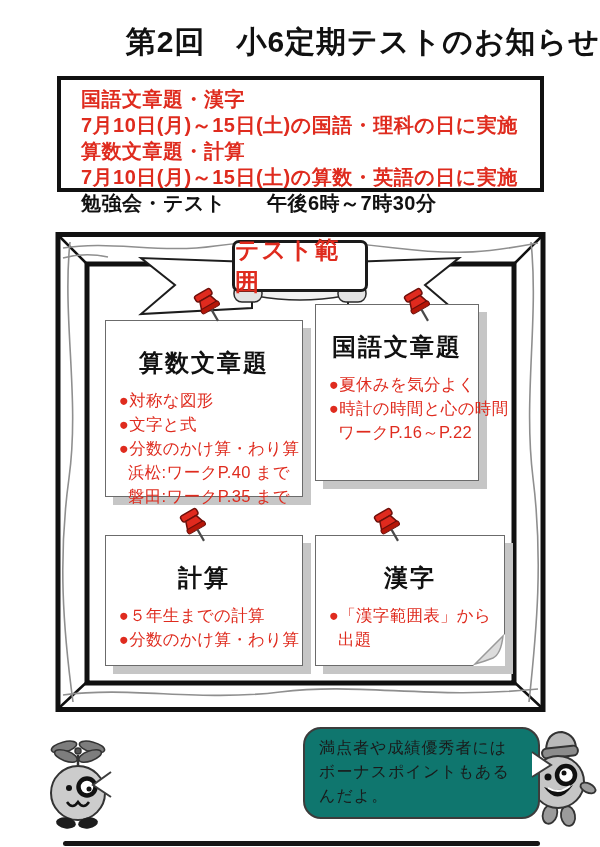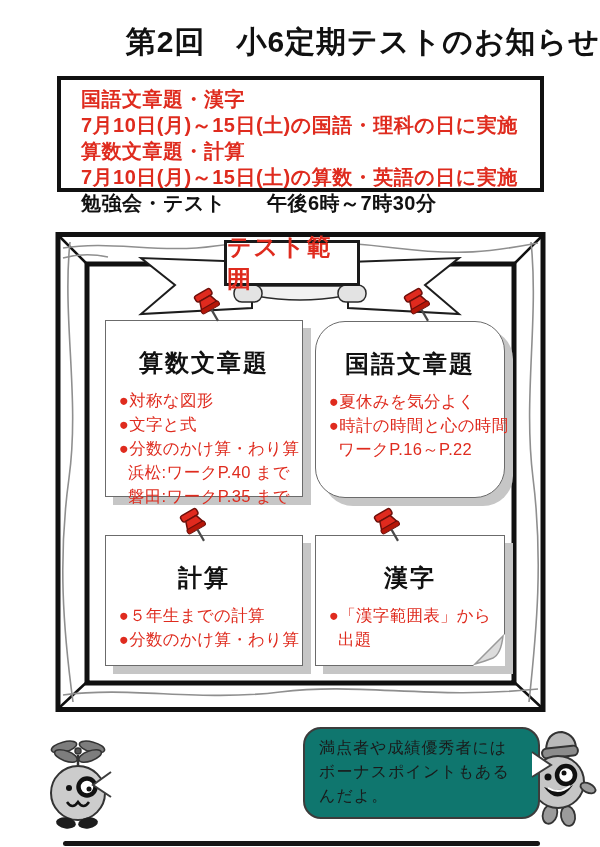--- a/index.html
+++ b/index.html
@@ -9,34 +9,34 @@
   .title{position:absolute;top:22px;left:0;width:100%;text-align:right;
          font-size:30px;font-weight:800;letter-spacing:1px;}
 
   .notice{position:absolute;left:57px;top:76px;width:487px;height:116px;
           border:4px solid #111;box-sizing:border-box;padding:6px 0 0 20px;}
   .notice .ln{font-size:20px;font-weight:bold;line-height:26px;letter-spacing:.5px;white-space:nowrap;}
   .red{color:#df2b1e;}
 
   .frame-svg{position:absolute;left:0;top:228px;}
 
-  .banner-label{position:absolute;left:224px;top:240px;width:136px;height:46px;
-          background:#fff;border:3px solid #1a1a1a;border-radius:0;box-sizing:border-box;
+  .banner-label{position:absolute;left:232px;top:240px;width:136px;height:52px;
+          background:#fff;border:3px solid #1a1a1a;border-radius:7px;box-sizing:border-box;
           display:flex;align-items:center;justify-content:center;
           font-size:24px;font-weight:800;color:#df2b1e;letter-spacing:2px;}
 
   .card{position:absolute;background:#fff;border:1.5px solid #6b6b6b;
         box-shadow:8px 8px 0 #c6c6c6;box-sizing:border-box;padding-top:26px;}
   .card .ct{text-align:center;font-size:24px;font-weight:800;letter-spacing:2px;
             color:#111;margin-bottom:9px;}
   .card .ci{font-size:16.5px;line-height:24px;color:#df2b1e;padding-left:13px;
             letter-spacing:.3px;white-space:nowrap;}
   .ci.ind{padding-left:22px;}
   #card1{left:105px;top:320px;width:198px;height:177px;}
-  #card2{left:315px;top:321px;width:190px;height:177px;border-radius:30px;}
+  #card2{left:315px;top:304px;width:164px;height:177px;}
   #card3{left:105px;top:535px;width:198px;height:131px;}
   #card4{left:315px;top:535px;width:190px;height:131px;}
   .fold{position:absolute;right:-1px;bottom:-1px;}
 
   .pin{position:absolute;width:44px;height:44px;}
   #pin1{left:188px;top:287px;} #pin2{left:398px;top:287px;}
   #pin3{left:174px;top:507px;} #pin4{left:368px;top:507px;}
 
   .mascot{position:absolute;}
   #mascot-left{left:28px;top:736px;}

